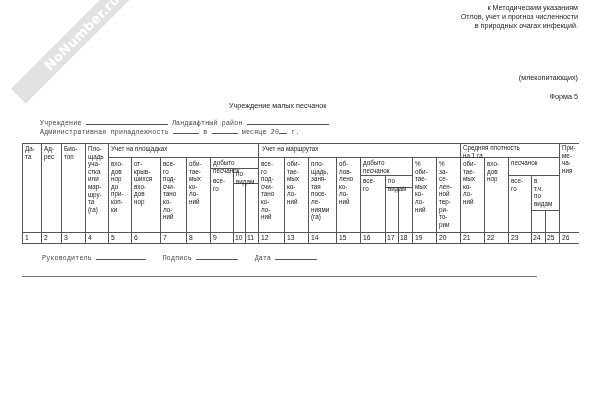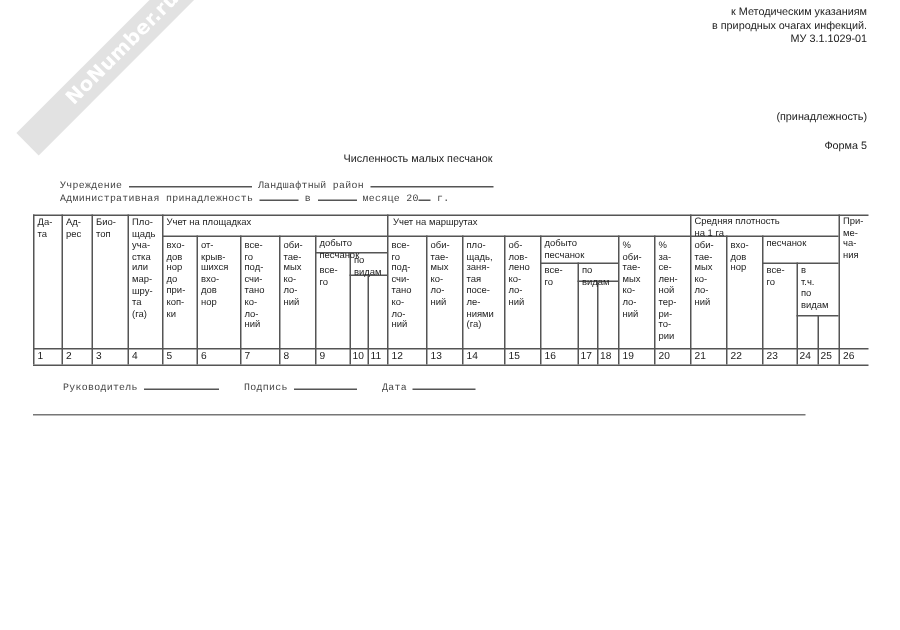--- a/index.html
+++ b/index.html
@@ -18,27 +18,27 @@
   .n { position:absolute; font-size:6.8px; color:#222; }
   .thick { border-top-width:1.4px; }
 </style>
 </head>
 <body>
 
 <div class="watermark">NoNumber.ru</div>
 
 <div class="rt" style="top:3px;">
   <div>к Методическим указаниям</div>
+  <div>Отлов, учет и прогноз численности</div>
   <div>в природных очагах инфекций.</div>
-  <div>МУ 3.1.1029-01</div>
-</div>
-<div class="rt" style="top:73px;right:22px;">(принадлежность)</div>
+</div>
+<div class="rt" style="top:73px;right:22px;">(млекопитающих)</div>
 <div class="rt" style="top:92px;right:22px;">Форма 5</div>
 
-<div class="title">Численность малых песчанок</div>
+<div class="title">Учреждение малых песчанок</div>
 
 <div class="mono" style="left:40px;top:117px;">
   <span>Учреждение</span>
   <span class="uline" style="width:82px;"></span>
   <span>Ландшафтный район</span>
   <span class="uline" style="width:82px;"></span>
 </div>
 <div class="mono" style="left:40px;top:126px;">
   <span>Административная принадлежность</span>
   <span class="uline" style="width:26px;"></span>

